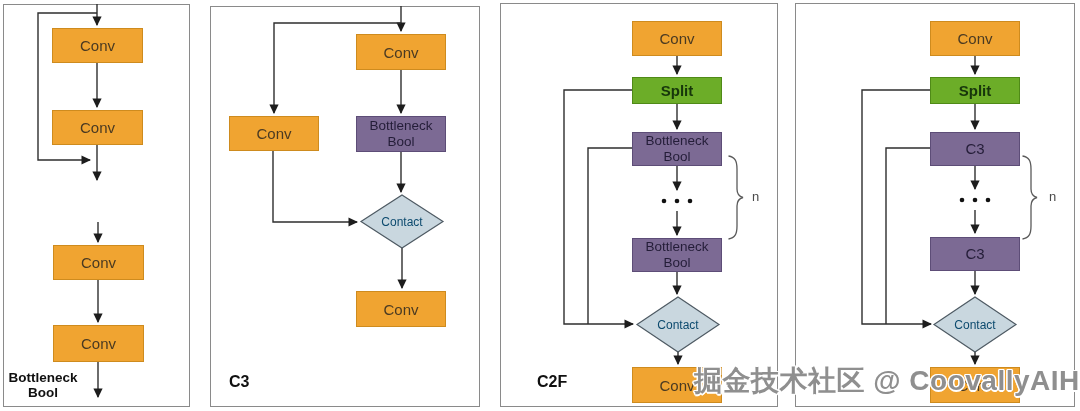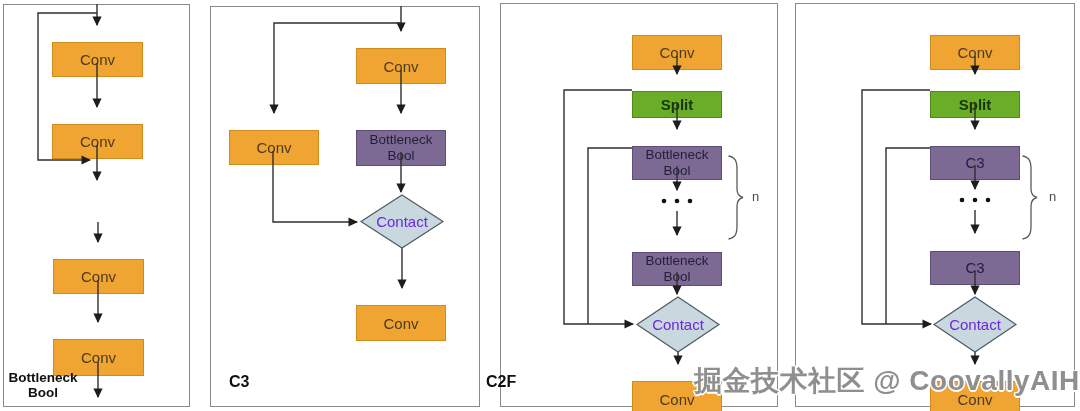--- a/index.html
+++ b/index.html
@@ -4,29 +4,29 @@
 <style>
   html,body { margin:0; padding:0; background:#fff; }
   .stage {
     position:relative; width:1080px; height:411px; background:#ffffff;
     font-family:"Liberation Sans", sans-serif; overflow:hidden;
   }
   .panel { position:absolute; border:1.5px solid #8a8a8a; box-sizing:border-box; }
   .node {
     position:absolute; display:flex; flex-direction:column;
     align-items:center; justify-content:center; text-align:center;
-    box-sizing:border-box; z-index:2;margin-top:14px;
+    box-sizing:border-box; z-index:2;
   }
   .conv  { background:#F0A431; border:1px solid #CE8B1E; color:#4A3A22; font-size:15px; }
   .split { background:#6CAD28; border:1px solid #4F8A17; color:#17360B; font-size:15px;font-weight:bold; }
   .block { background:#7C6A94; border:1px solid #5D4D77; color:#241D38; font-size:13.5px; line-height:1.15; }
   .svg-layer { position:absolute; left:0; top:0; z-index:3; pointer-events:none; }
   .diamond-label {
     position:absolute; display:flex; align-items:center; justify-content:center;
-    font-size:15px; color:#6d28d9; z-index:4;
+    font-size:12px; color:#0c4a6e; z-index:4;
   }
   .panel-title { position:absolute; font-weight:bold; color:#101010; z-index:4; }
   .panel-title.two-line { text-align:center; font-size:13.5px; line-height:15px; }
   .n-label { position:absolute; font-size:13px; color:#4a4a4a; z-index:4; }
   .watermark {
     position:absolute; left:694px; top:362px; z-index:10; white-space:nowrap;
     font-size:28px; font-weight:600; color:#8F8F8F; letter-spacing:0.5px;
     text-shadow:-1.5px 0 #fff, 1.5px 0 #fff, 0 -1.5px #fff, 0 1.5px #fff,
                 -1px -1px #fff, 1px 1px #fff, -1px 1px #fff, 1px -1px #fff;
   }
@@ -89,21 +89,21 @@
   <div class="node block" style="left:632px; top:238px; width:90px; height:34px;">
     <div>Bottleneck</div>
     <div>Bool</div>
   </div>
   <div class="node conv" style="left:632px; top:367px; width:90px; height:36px;">
       <span>Conv</span>
     </div>
   <div class="diamond-label" style="left:637px; top:297px; width:82px; height:55px;">
       <span>Contact</span>
     </div>
-  <div class="panel-title" style="left:486px; top:373px; font-size:16px;">C2F</div>
+  <div class="panel-title" style="left:537px; top:373px; font-size:16px;">C2F</div>
   <div class="n-label" style="left:752px; top:189px;">n</div>
 
   <div class="node conv" style="left:930px; top:21px; width:90px; height:35px;">
       <span>Conv</span>
     </div>
   <div class="node split" style="left:930px; top:77px; width:90px; height:27px;">
       <span>Split</span>
     </div>
   <div class="node block" style="left:930px; top:132px; width:90px; height:34px; font-size:15px;">
       <span>C3</span>

